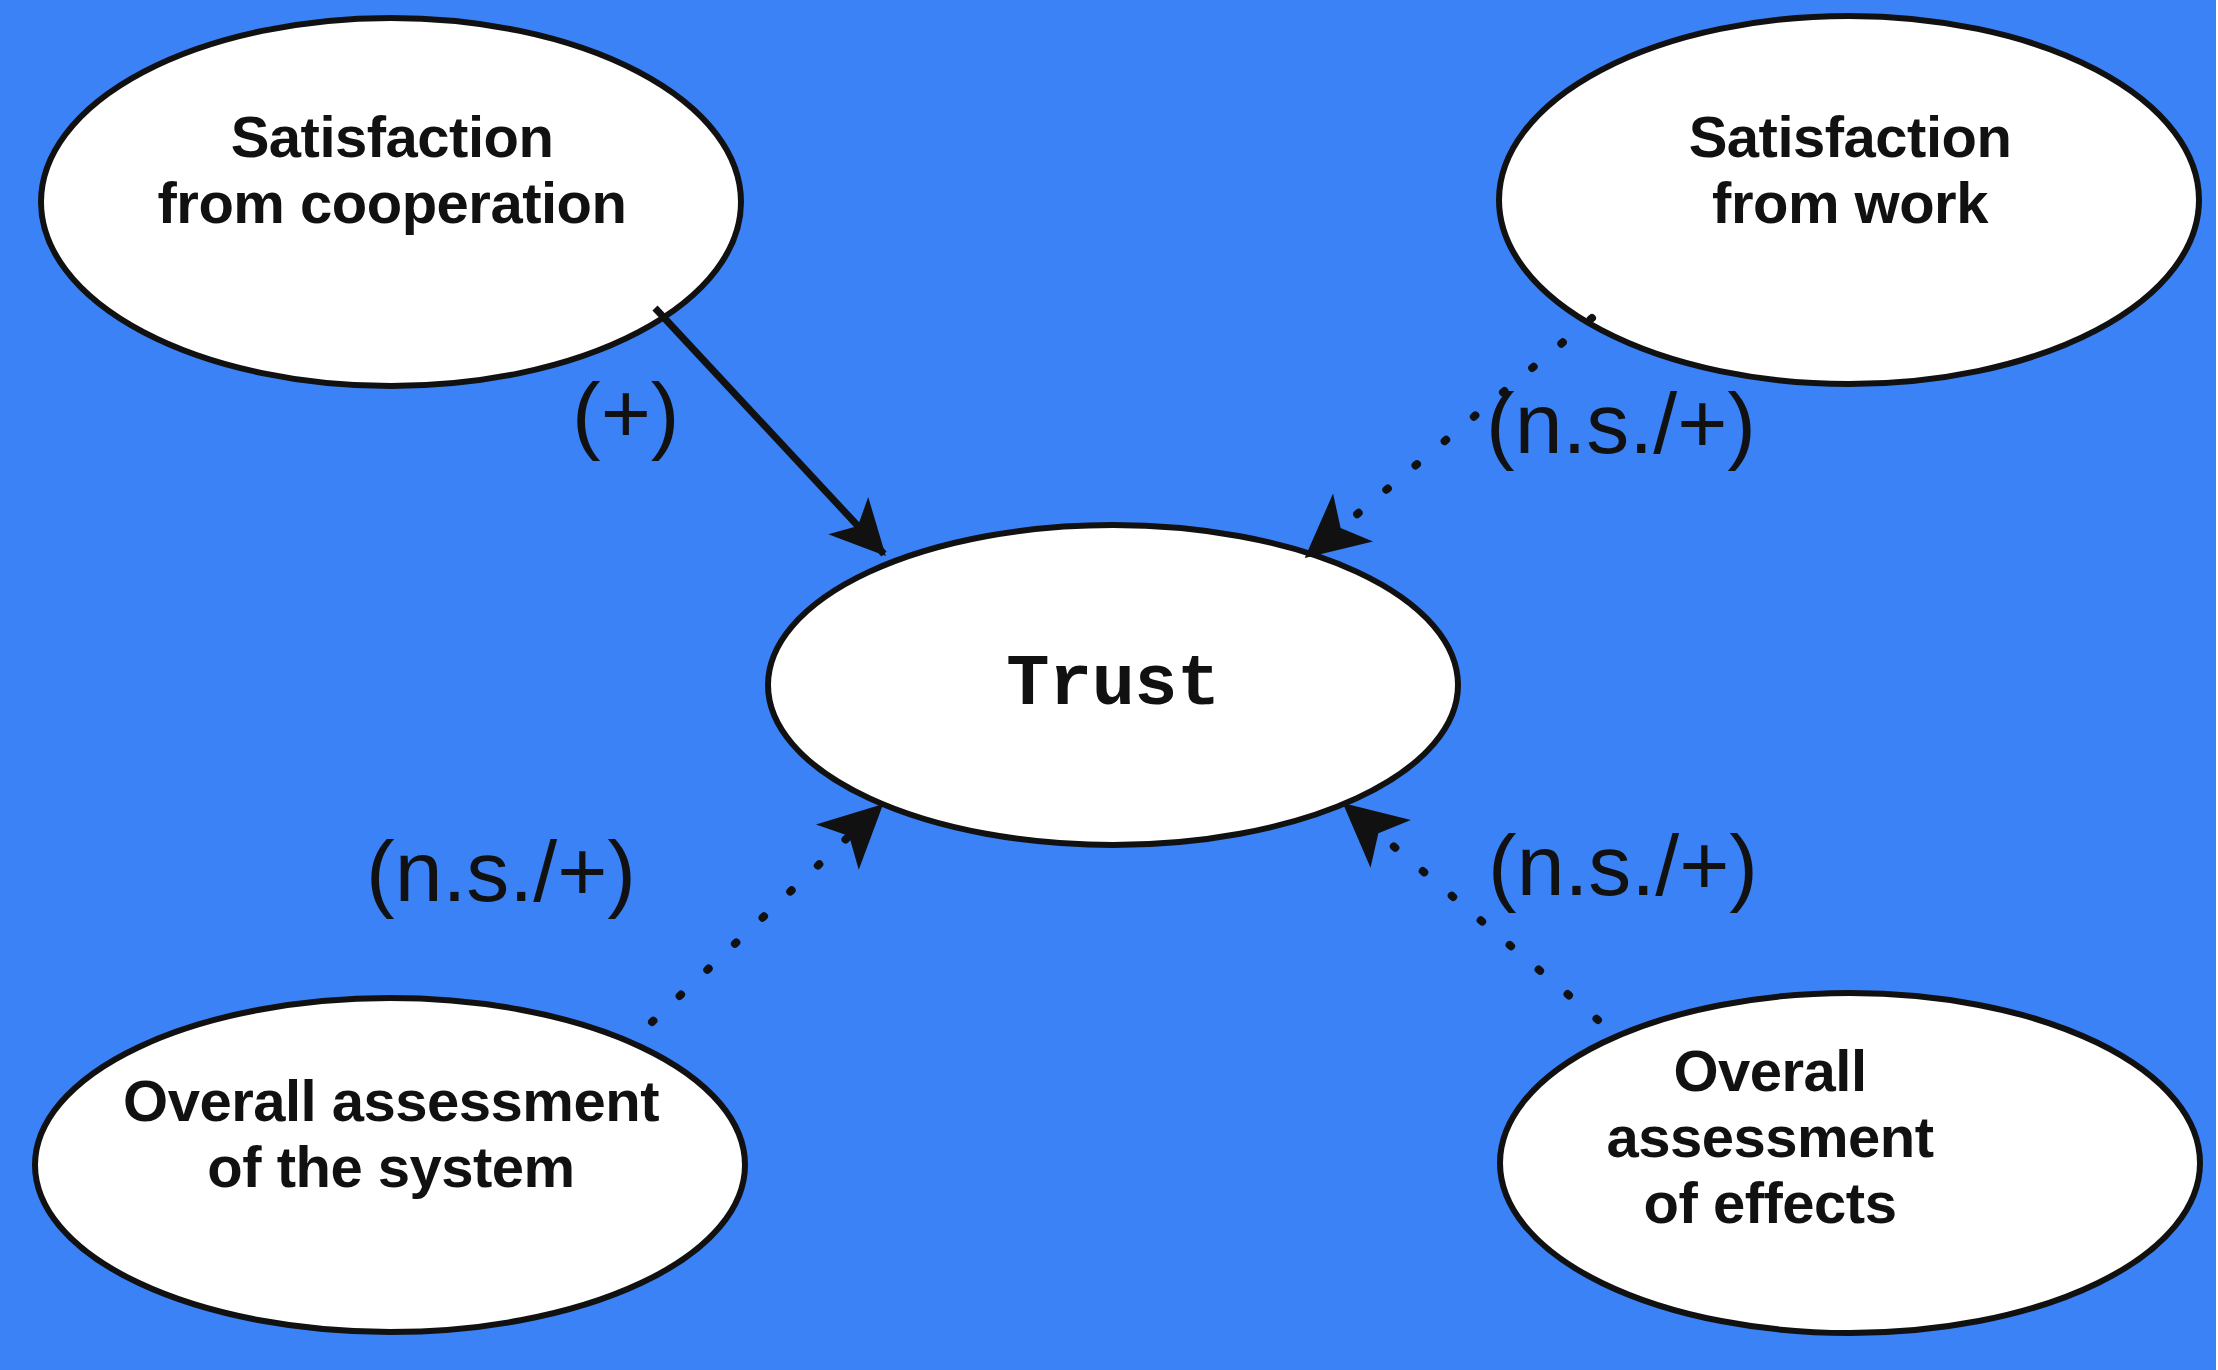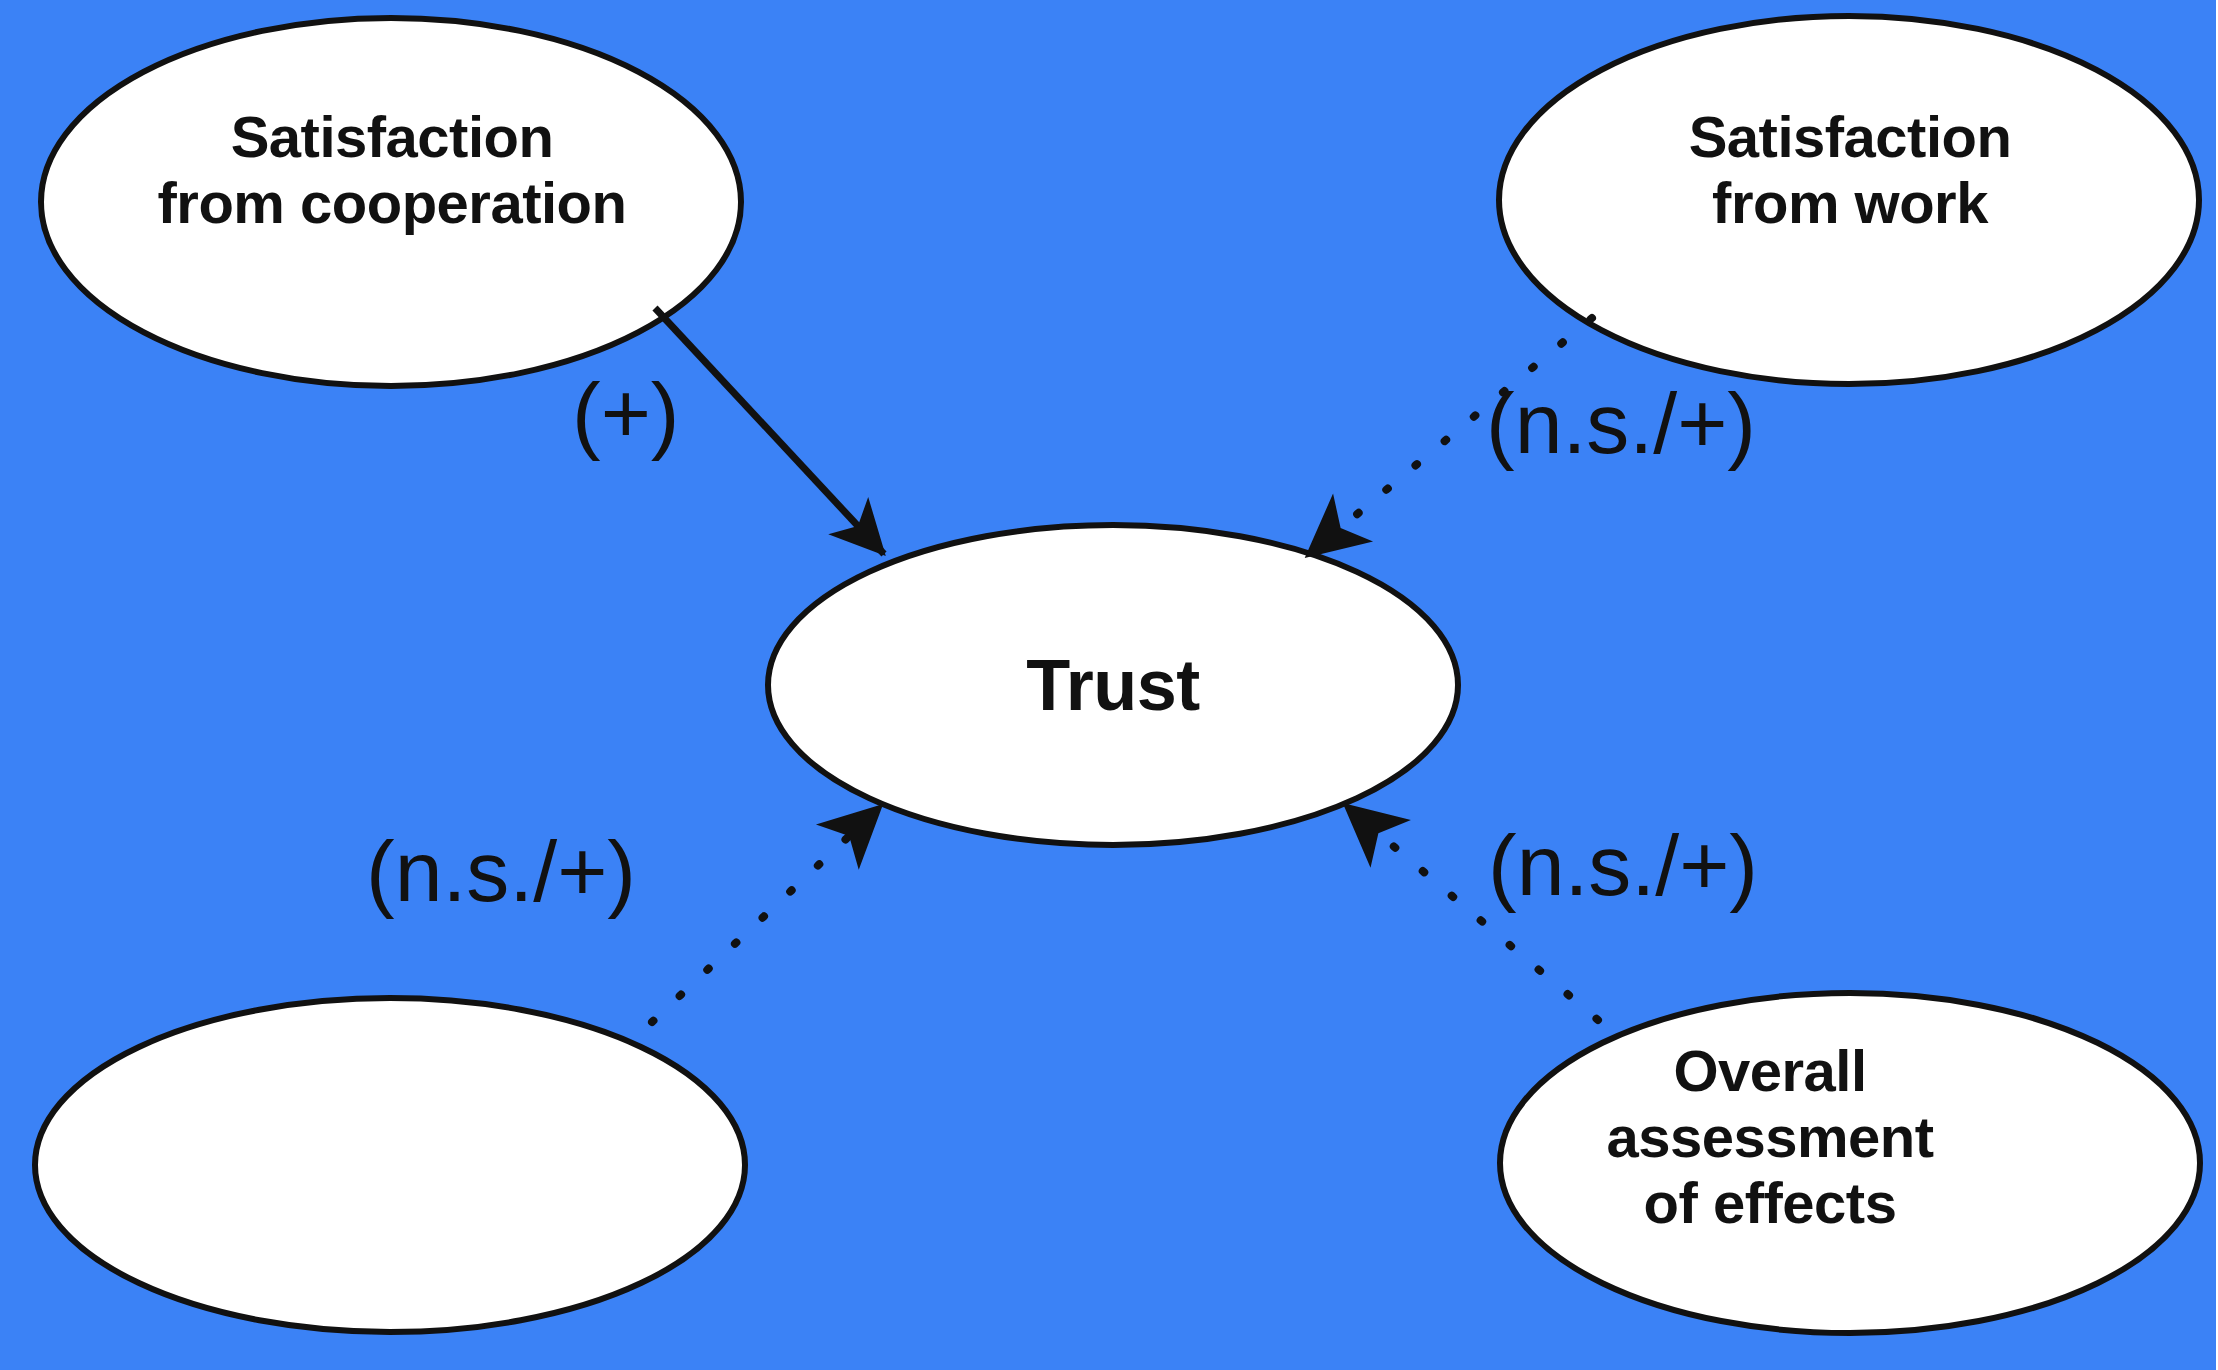--- a/index.html
+++ b/index.html
@@ -28,20 +28,21 @@
     font-family: "Liberation Sans", sans-serif;
     font-weight: bold;
     color: #111111;
     line-height: 1.14;
     white-space: pre-line;
     pointer-events: none;
   }
   .node-label.center-node {
     font-size: 72px;
     letter-spacing: -0.5px;
+    font-family: Liberation Mono, monospace;
   }
   .node-label.outer-node {
     font-size: 58px;
     letter-spacing: -0.5px;
   }
   .edge-label {
     position: absolute;
     font-family: "Liberation Sans", sans-serif;
     font-weight: normal;
     color: #111111;
@@ -85,20 +86,22 @@
   </svg>
 
   <div class="node-label outer-node" style="left:62px; top:104px; width:660px;">Satisfaction
 from cooperation</div>
 
   <div class="node-label outer-node" style="left:1520px; top:104px; width:660px;">Satisfaction
 from work</div>
 
   <div class="node-label center-node" style="left:788px; top:644px; width:650px;">Trust</div>
 
+  <div class="node-label outer-node" style="left:38px; top:1068px; width:706px;">Overall assessment
+of the system</div>
 
   <div class="node-label outer-node" style="left:1440px; top:1038px; width:660px;">Overall
 assessment
 of effects</div>
 
   <div class="edge-label" style="left:572px; top:370px;">(+)</div>
 
   <div class="edge-label" style="left:1486px; top:380px;">(n.s./+)</div>
 
   <div class="edge-label" style="left:366px; top:828px;">(n.s./+)</div>

